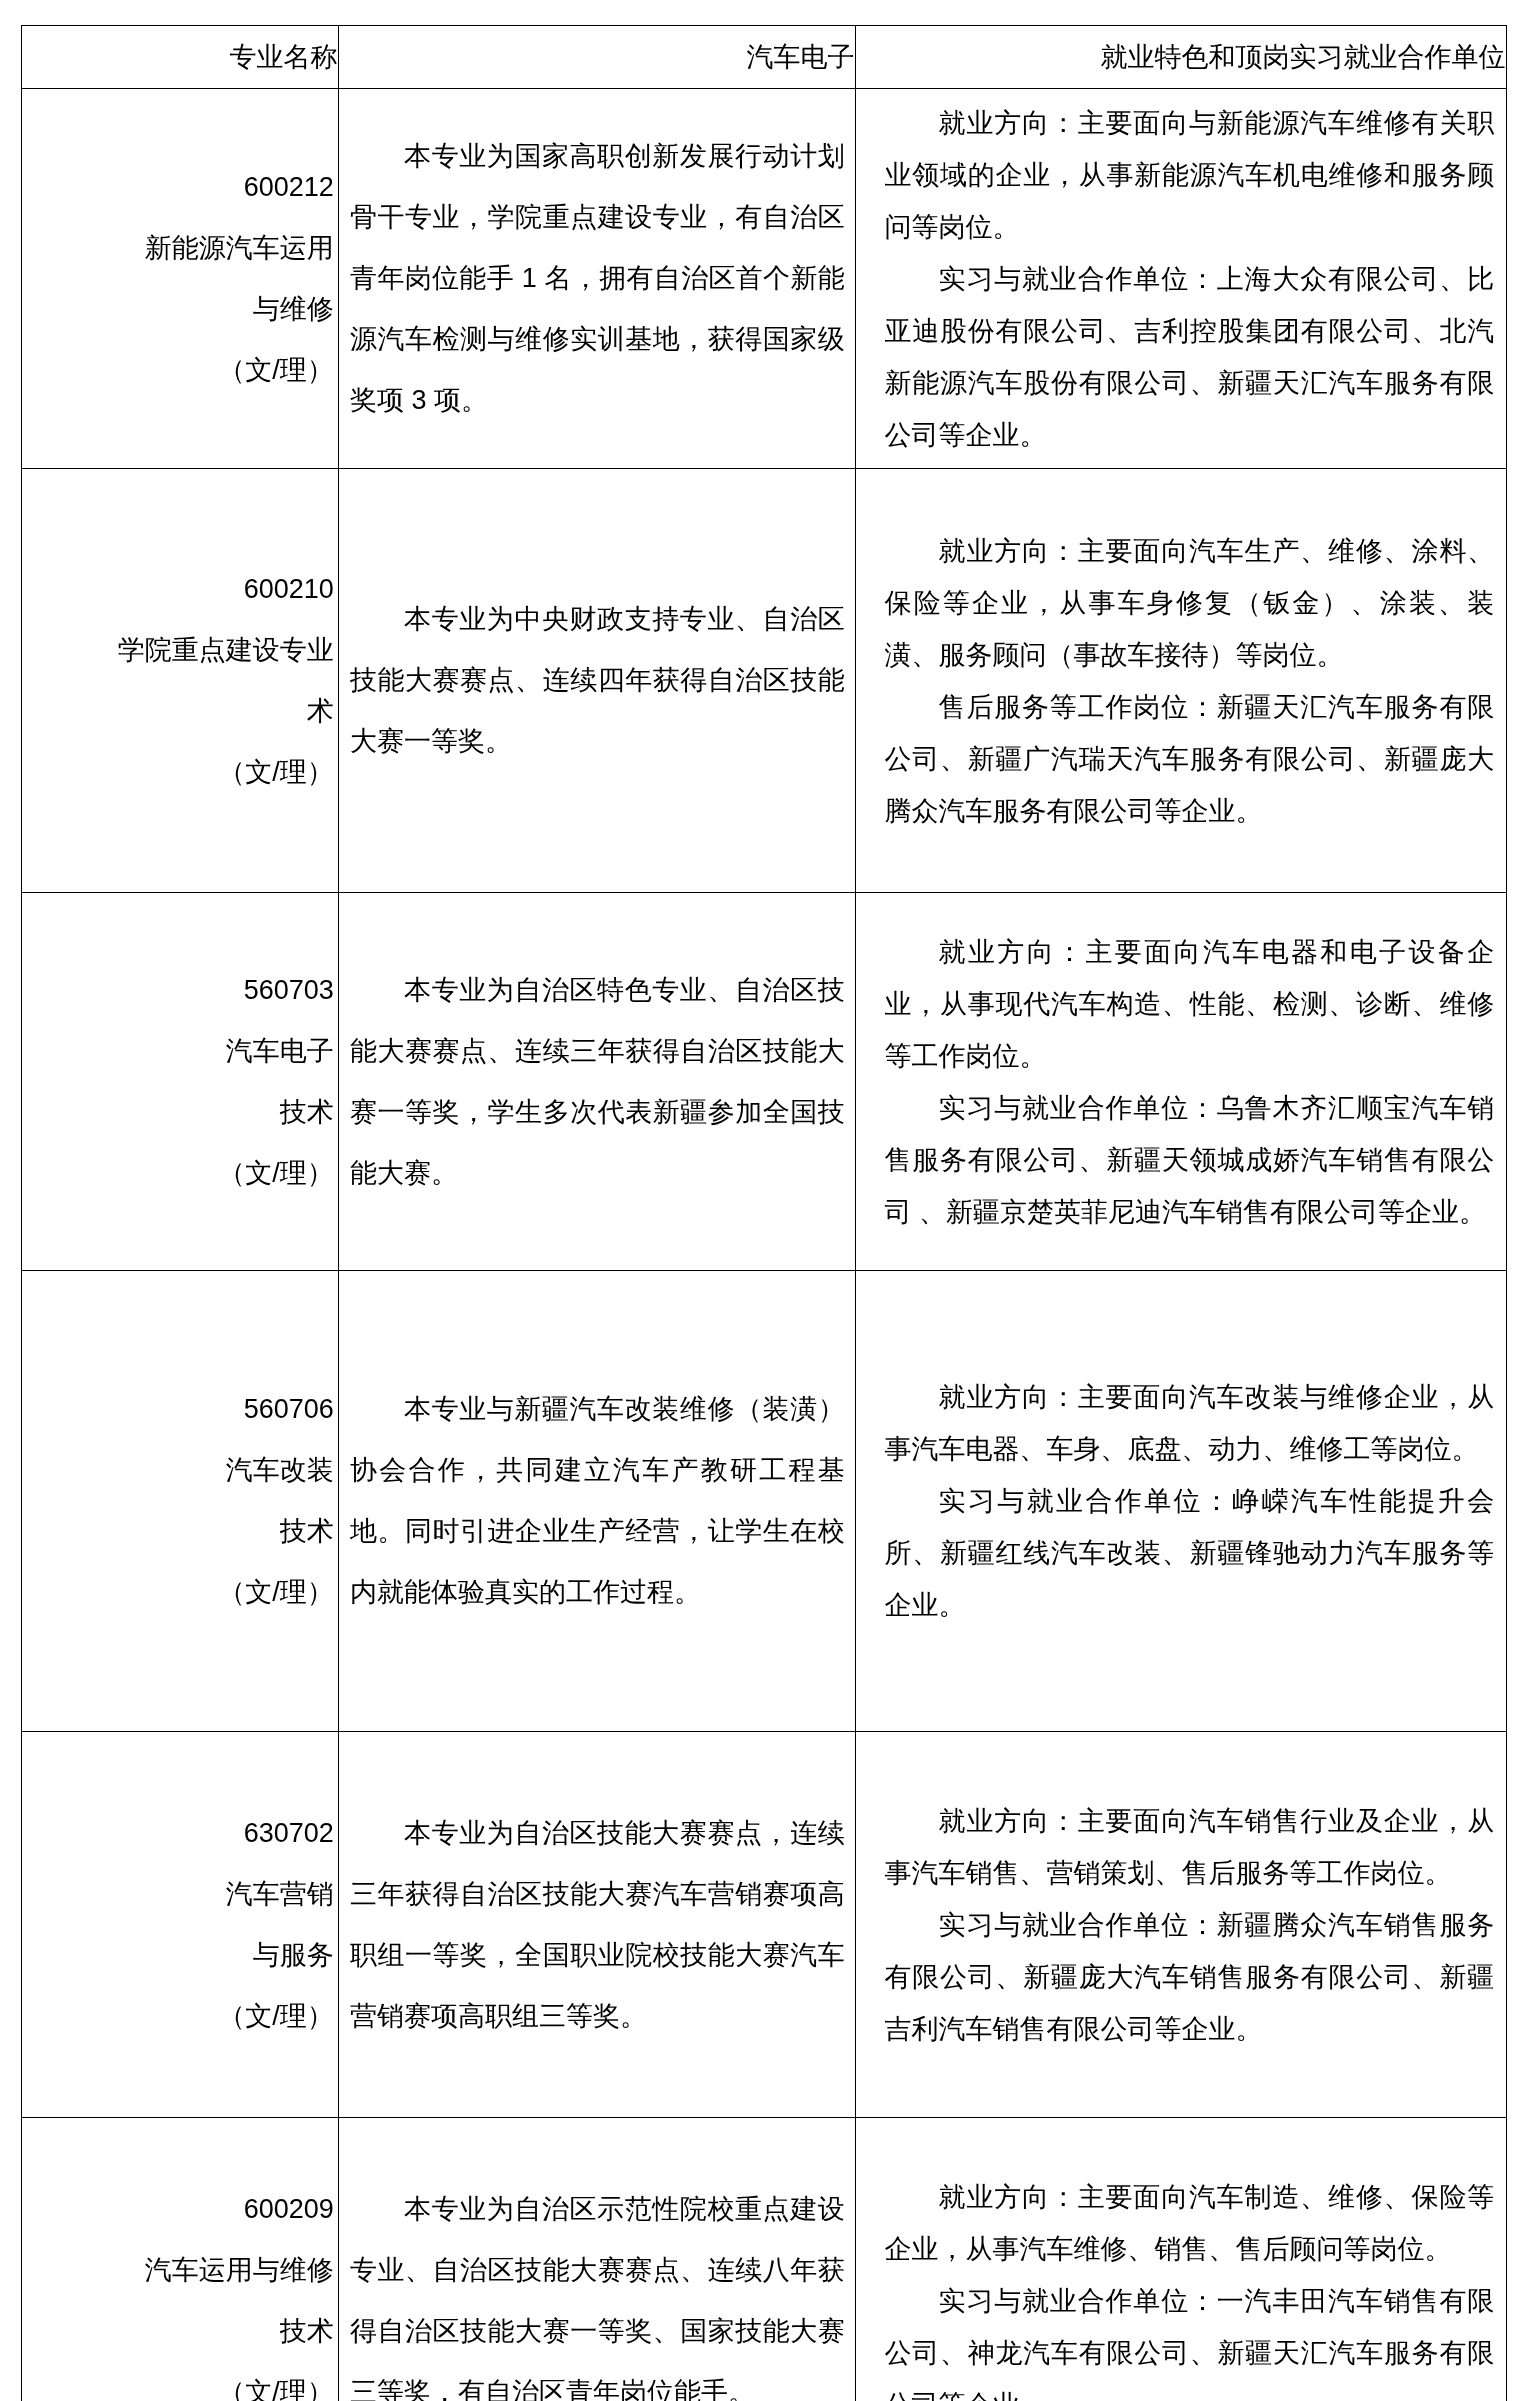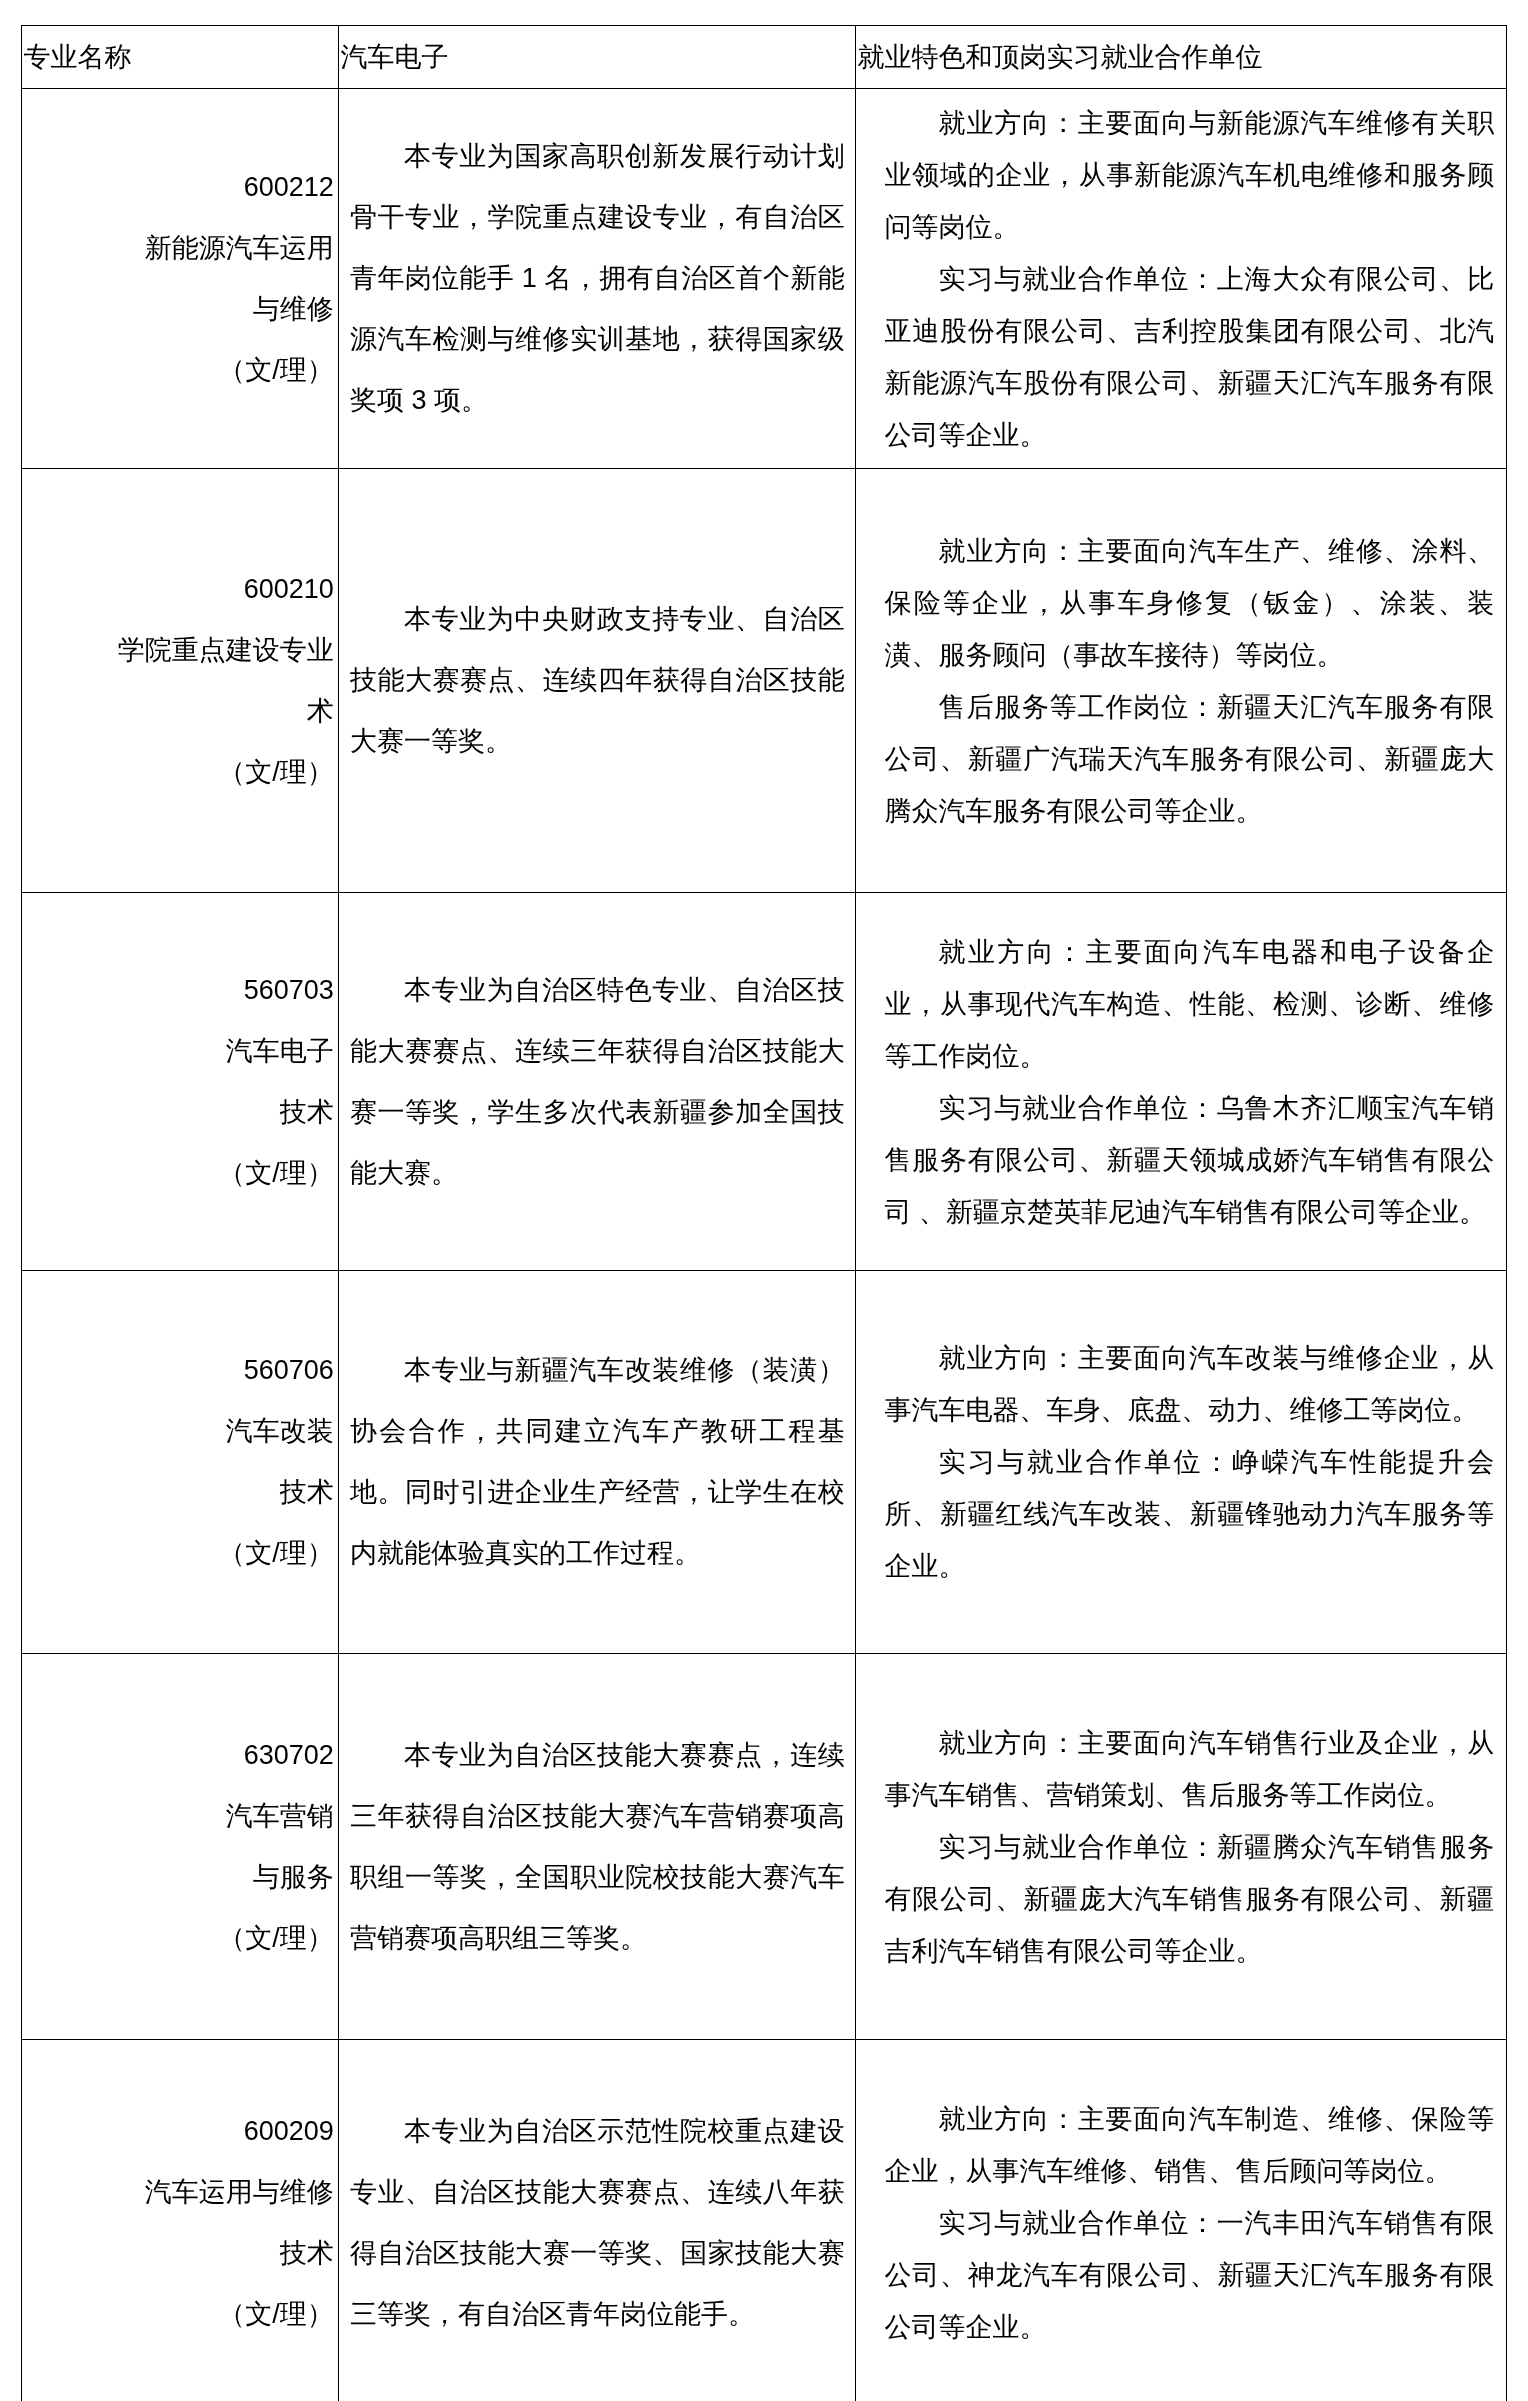--- a/index.html
+++ b/index.html
@@ -26,25 +26,25 @@
   table.majors td {
     border: 1.5px solid #000000;
     font-weight: normal;
     font-size: 27px;
     overflow: hidden;
   }
   thead tr { height: 63px; }
   tbody tr.r1 { height: 380px; }
   tbody tr.r2 { height: 424px; }
   tbody tr.r3 { height: 378px; }
-  tbody tr.r4 { height: 383px; }
+  tbody tr.r4 { height: 461px; }
   tbody tr.r5 { height: 386px; }
   tbody tr.r6 { height: 367px; }
   th.header-cell {
-    text-align: left;
+    text-align: right;
     vertical-align: middle;
     line-height: 34px;
   }
   td.major-cell {
     text-align: right;
     vertical-align: middle;
     line-height: 61px;
     padding: 0 4.6px;
   }
   td.feature-cell {

